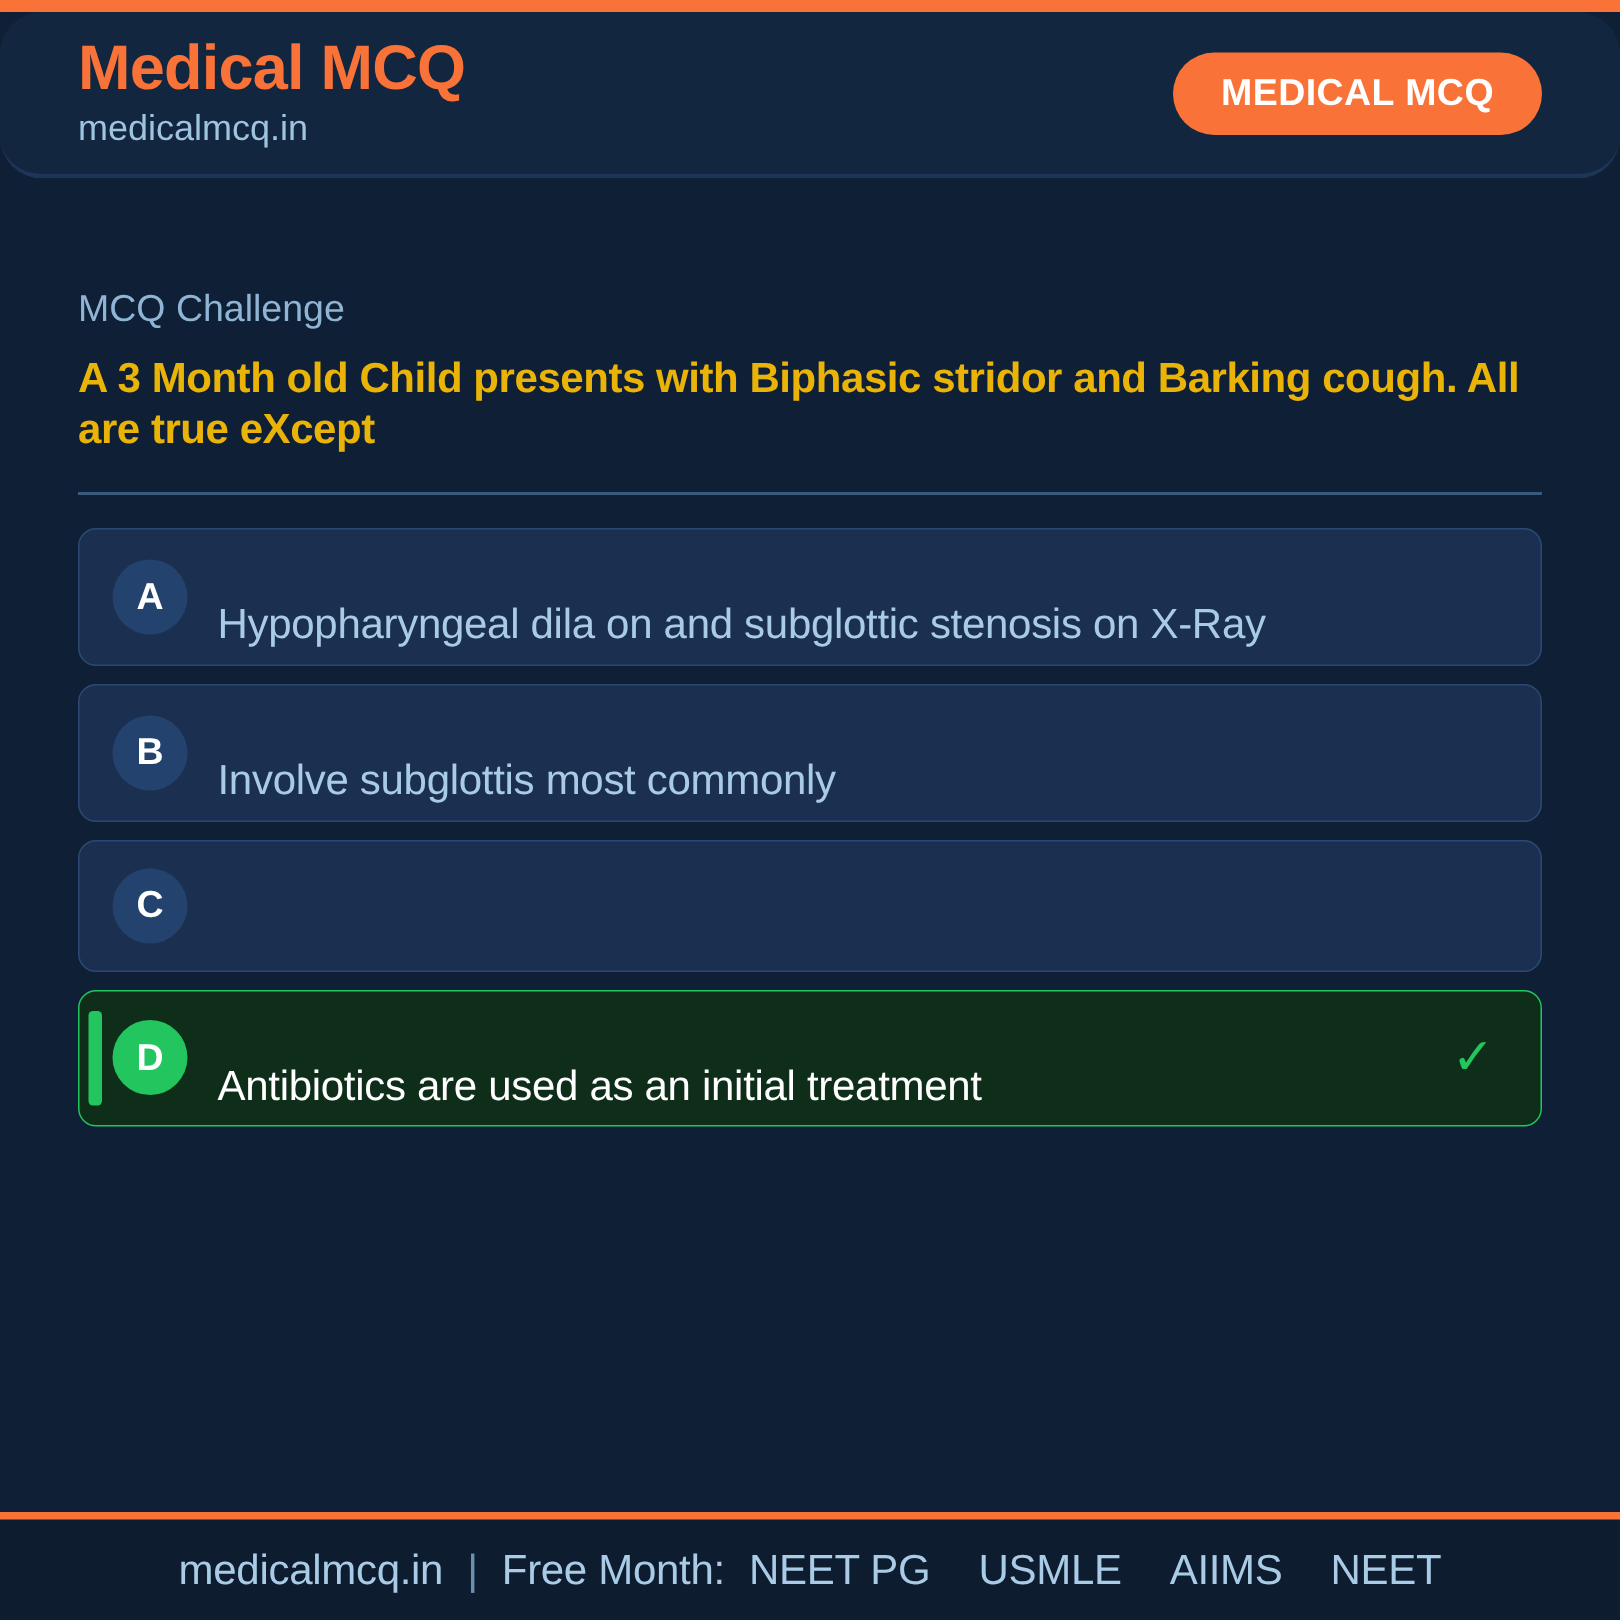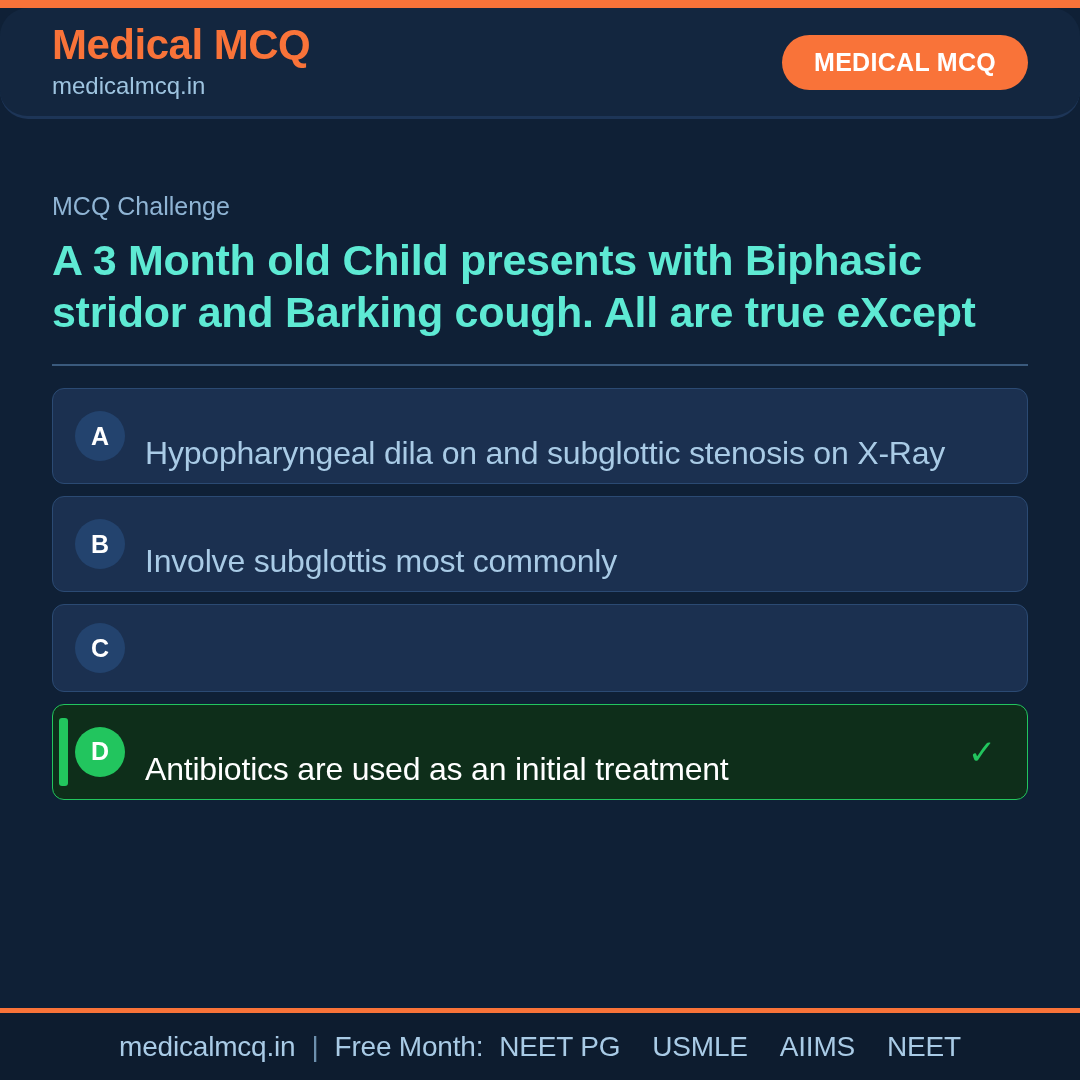--- a/index.html
+++ b/index.html
@@ -80,23 +80,23 @@
   .question-block { margin-top: 72px; }
 
   .eyebrow {
     font-size: 25px;
     color: #8fb4d4;
     line-height: 1.2;
     margin-bottom: 14px;
   }
 
   .question-text {
-    font-size: 43px;
-    font-weight: bold;
-    color: #5eead4;
+    font-size: 28px;
+    font-weight: bold;
+    color: #eab308;
     line-height: 1.20;
     letter-spacing: -0.3px;
     max-width: 990px;
   }
 
   .divider {
     height: 2px;
     background: #3a5a7d;
     margin-top: 26px;
     margin-bottom: 22px;
@@ -130,21 +130,21 @@
     font-size: 25px;
     font-weight: bold;
     display: flex;
     align-items: center;
     justify-content: center;
     margin-right: 20px;
   }
 
   .option-text {
     flex: 1 1 auto;
-    font-size: 32px;
+    font-size: 28px;
     color: #a9cbe6;
     line-height: 1.06;
     letter-spacing: -0.2px;
     margin-top: 36px;
   }
 
   .option-check {
     flex: 0 0 auto;
     width: 42px;
     font-size: 34px;

